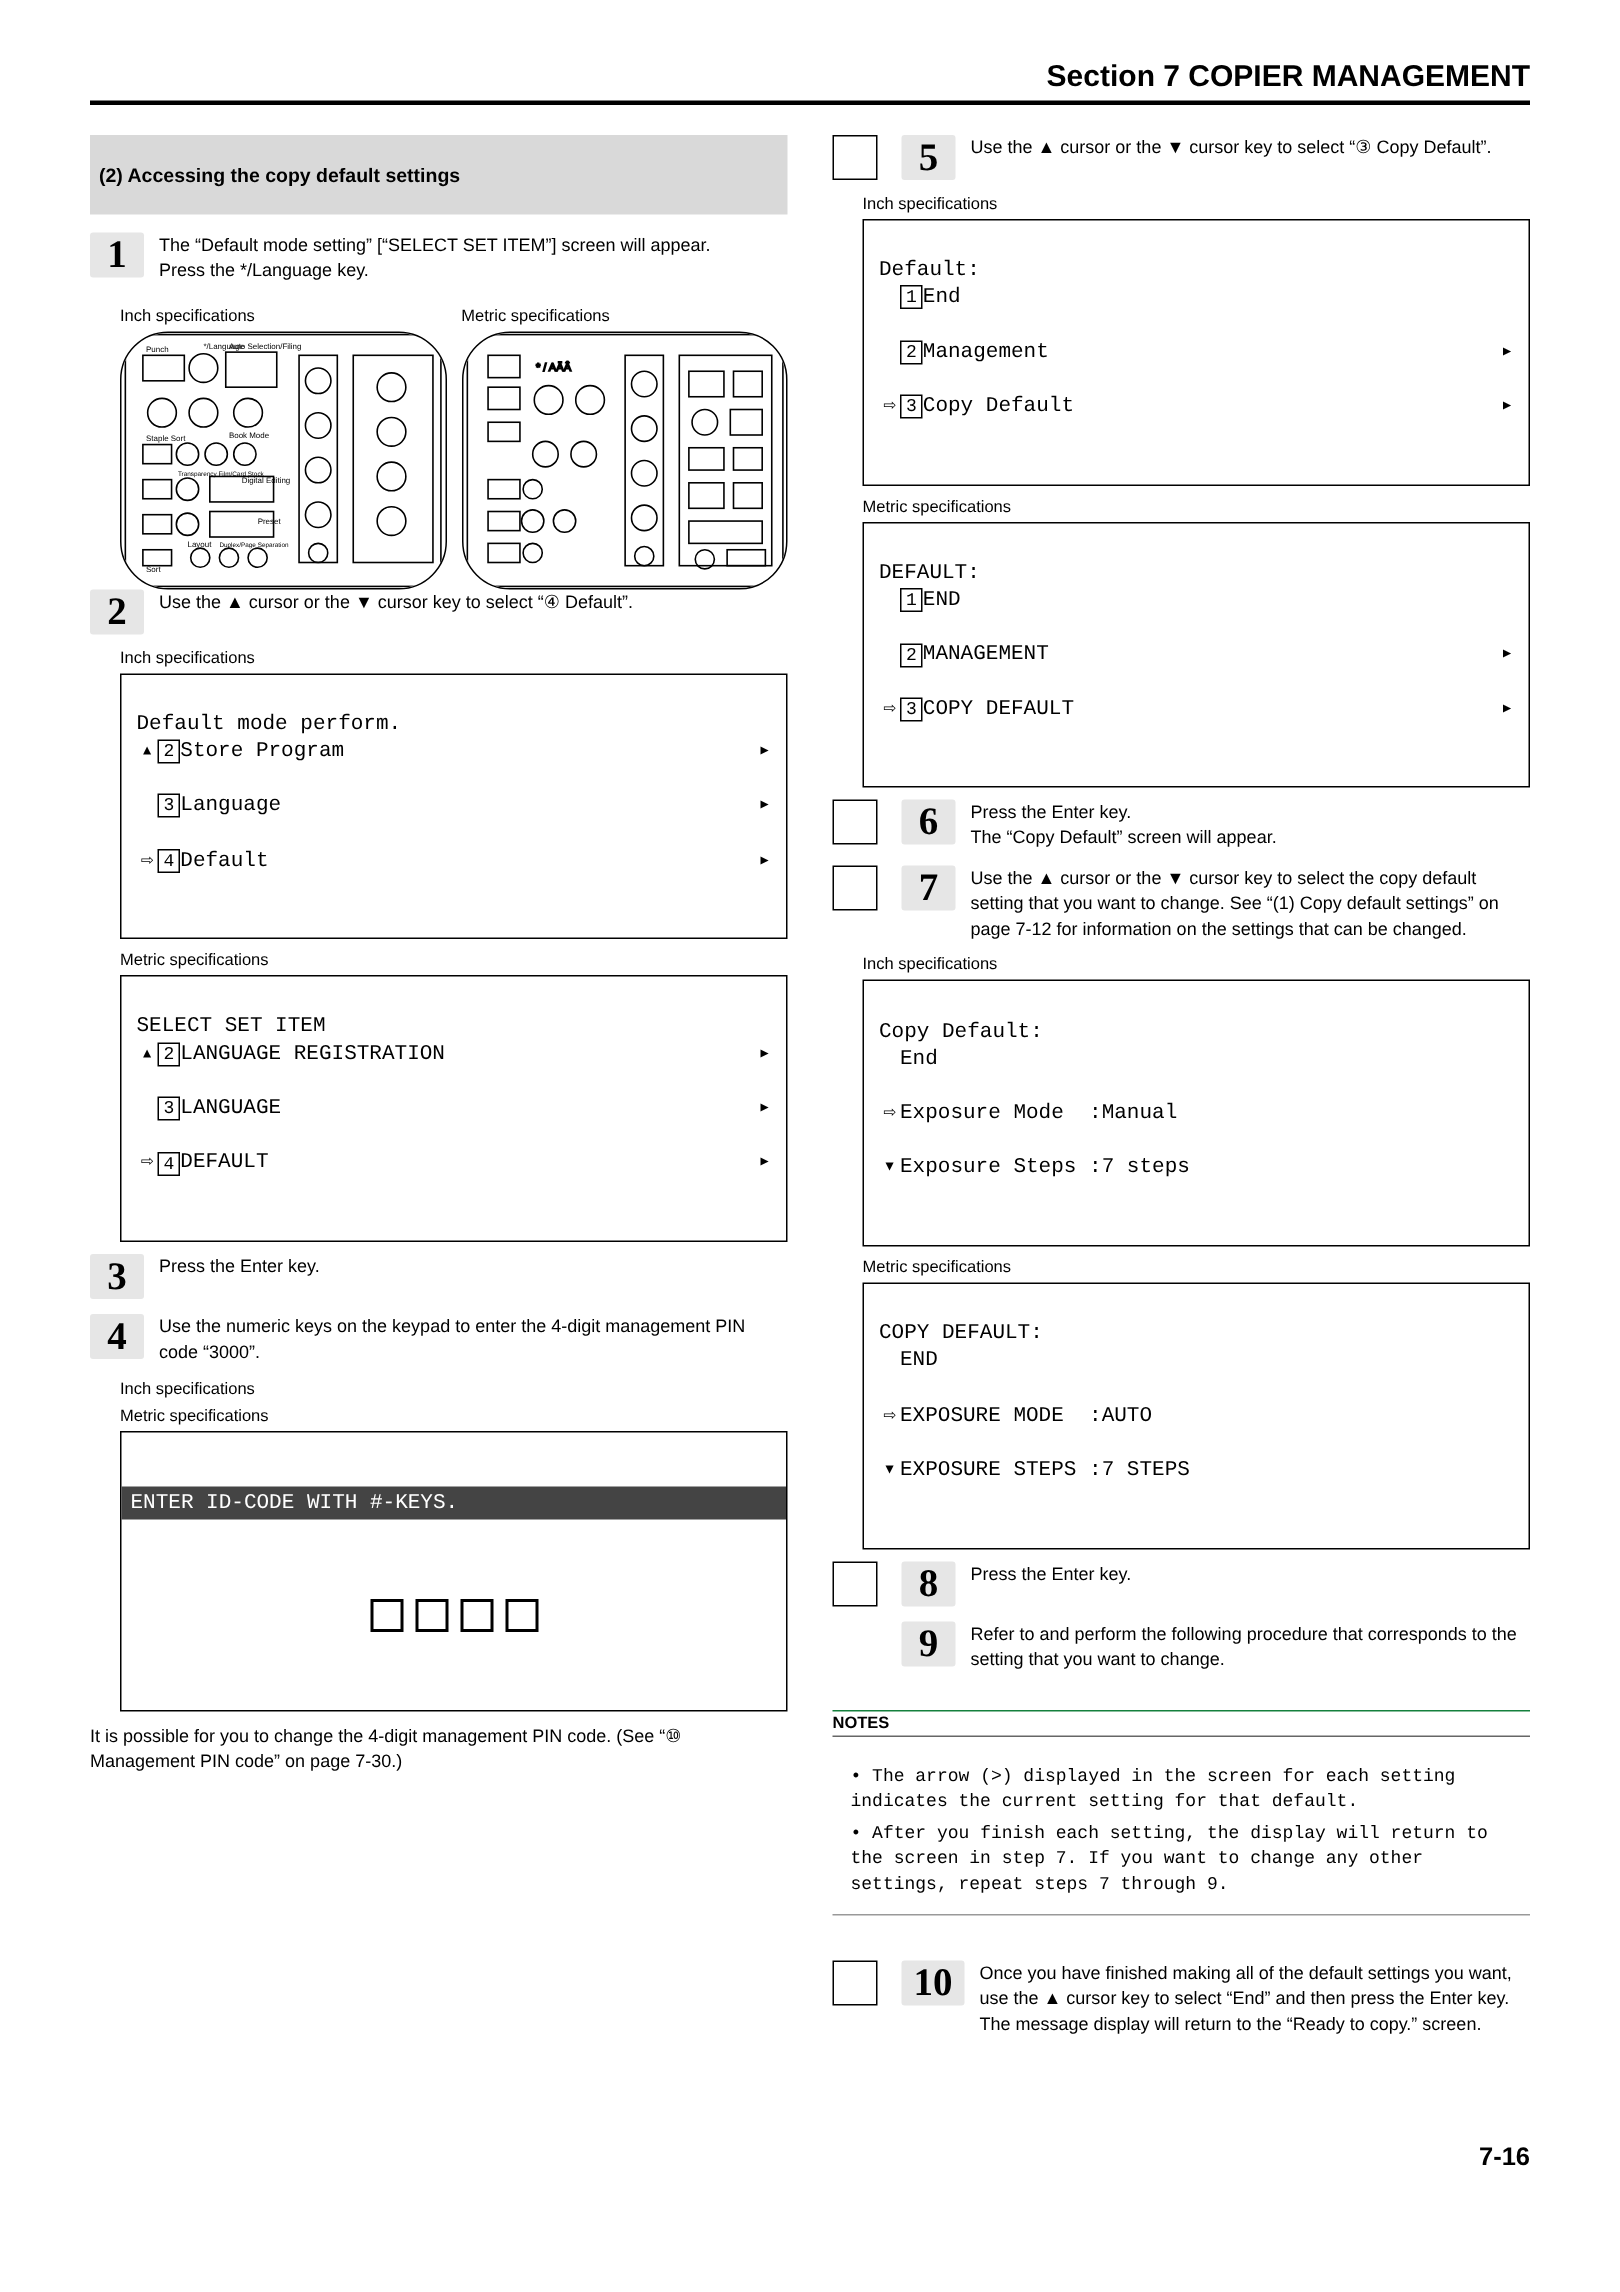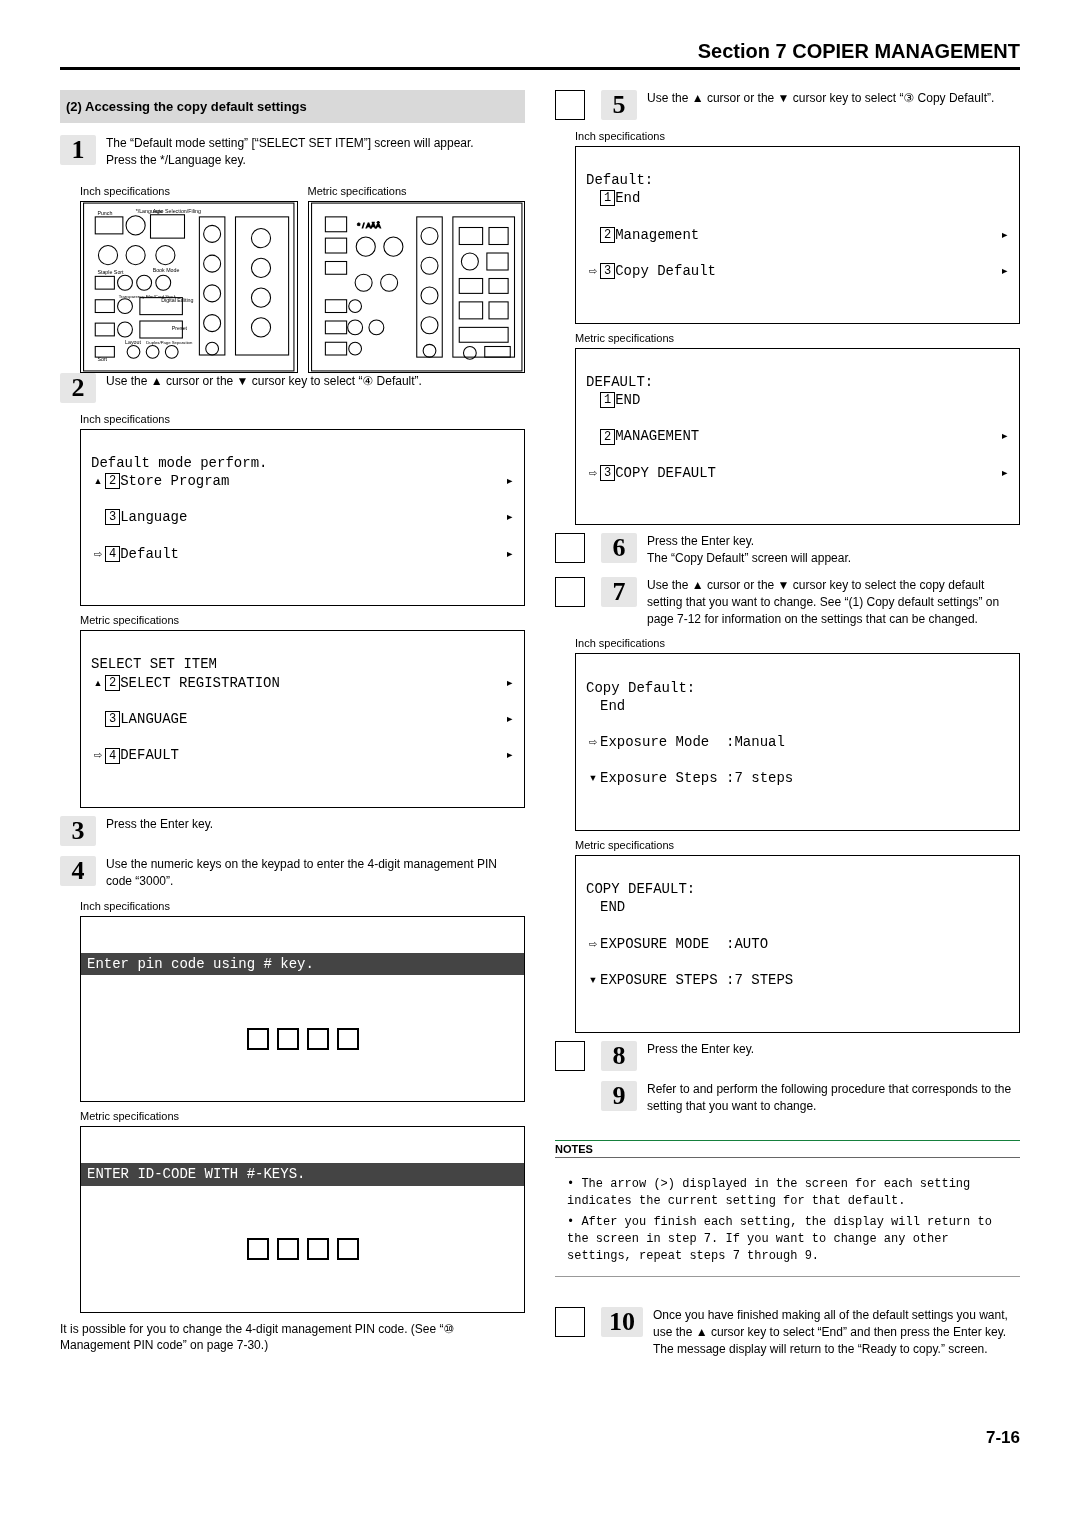--- a/index.html
+++ b/index.html
@@ -24,21 +24,21 @@
     margin-bottom: 20px;
   }
   .cols {
     display: flex;
     gap: 30px;
   }
   .col { flex: 1; }
   .subsection {
     background: #d9d9d9;
     font-weight: bold;
-    padding: 9px 6px;
+    padding: 19px 6px;
     margin-bottom: 12px;
     font-size: 13px;
   }
   .step {
     display: flex;
     gap: 10px;
     margin-bottom: 10px;
   }
   .stepnum {
     font-size: 26px;
@@ -85,21 +85,21 @@
   .notebar span { background:#fff; padding-right:8px;}
   .notelist { font-size:12px; line-height:1.4; }
   .notelist li { margin-bottom:4px;font-family:Liberation Mono, monospace; }
   .panel {
     border:1px solid #000; margin:0 0 8px 30px; height:160px;
     display:flex; align-items:center; justify-content:center;
     font-size:10px; color:#555; position:relative; overflow:hidden;
   }
   .panel svg { width:100%; height:100%; }
   .panel-pair { display:flex; gap:10px; margin-left:20px; }
-  .panel-pair .panel { flex:1; margin:0; height:170px; }
+  .panel-pair .panel { flex:1; margin:0; height:170px;border-radius:32px; }
   .panel-pair .speclabel { margin-left:0; }
   .footer { text-align:right; font-weight:bold; font-size:17px; margin-top:60px;}
   .thin-hr { border:0; border-top:1px solid #999; margin:6px 0; }
   .iconbox { width:28px; height:28px; border:1px solid #000; display:inline-block; vertical-align:top; margin-right:6px; }
   .stepicons { margin-left:0; }
   ul.dash { list-style:none; padding-left:12px; }
   ul.dash li::before { content:"• "; }
 </style>
 </head>
 <body>
@@ -227,40 +227,36 @@
       <div class="lcd">
 <span>Default mode perform.</span>
 <div class="row"><span class="ptr">▴</span><span class="num">2</span> <span class="label">Store Program</span><span class="right">▸</span></div>
 <div class="row"><span class="ptr"> </span><span class="num">3</span> <span class="label">Language</span><span class="right">▸</span></div>
 <div class="row"><span class="ptr">⇨</span><span class="num">4</span> <span class="label">Default</span><span class="right">▸</span></div>
       </div>
 
       <div class="speclabel">Metric specifications</div>
       <div class="lcd">
 <span>SELECT SET ITEM</span>
-<div class="row"><span class="ptr">▴</span><span class="num">2</span> <span class="label">SELECT REGISTRATION</span><span class="right">▸</span></div>
+<div class="row"><span class="ptr">▴</span><span class="num">2</span> <span class="label">LANGUAGE REGISTRATION</span><span class="right">▸</span></div>
 <div class="row"><span class="ptr"> </span><span class="num">3</span> <span class="label">LANGUAGE</span><span class="right">▸</span></div>
 <div class="row"><span class="ptr">⇨</span><span class="num">4</span> <span class="label">DEFAULT</span><span class="right">▸</span></div>
       </div>
 
       <div class="step">
         <div class="stepnum">3</div>
         <div class="steptext">Press the Enter key.</div>
       </div>
 
       <div class="step">
         <div class="stepnum">4</div>
         <div class="steptext">Use the numeric keys on the keypad to enter the 4-digit management PIN code “3000”.</div>
       </div>
 
       <div class="speclabel">Inch specifications</div>
-      <div class="lcd lcd-dark">
-        <div class="bar">Enter pin code using # key.</div>
-        <div class="pinboxes"><span></span><span></span><span></span><span></span></div>
-      </div>
 
       <div class="speclabel">Metric specifications</div>
       <div class="lcd lcd-dark">
         <div class="bar">ENTER ID-CODE WITH #-KEYS.</div>
         <div class="pinboxes"><span></span><span></span><span></span><span></span></div>
       </div>
 
       <div class="notelist">It is possible for you to change the 4-digit management PIN code. (See “⑩ Management PIN code” on page 7-30.)</div>
     </div>
 

